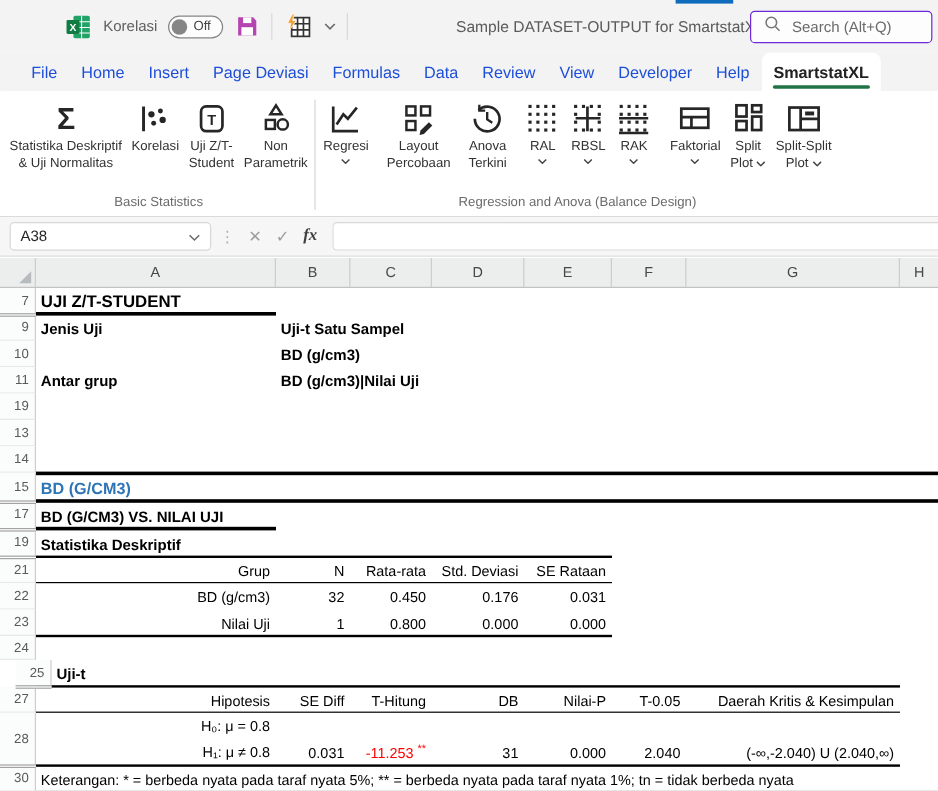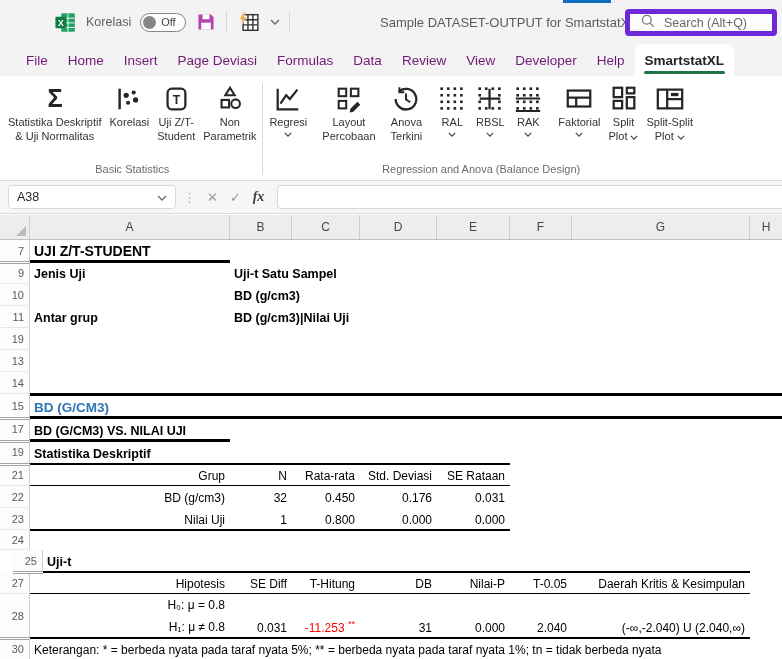--- a/index.html
+++ b/index.html
@@ -16,26 +16,26 @@
   #autosave-label{ font-size:12.5px; color:#5f5f5f; }
   .toggle{ width:46px; height:19px; border:1px solid #868686; border-radius:10px; background:#fdfdfd;
     display:flex; align-items:center; padding:0 5px 0 2px; gap:5px; }
   .toggle .knob{ width:13px; height:13px; border-radius:50%; background:#868686; }
   .toggle .state{ font-size:11px; color:#444; }
   .tb-divider{ width:1px; height:22px; background:#d8d8d8; }
   .tb-icon{ display:flex; align-items:center; justify-content:center; }
   #tb-title{ position:absolute; left:380px; top:0; height:44px; display:flex; align-items:center; gap:7px; }
   #doc-title{ font-size:13px; color:#5a5a5a; white-space:nowrap; }
   #search-box{ position:absolute; right:5px; top:9px; width:152px; height:27px; background:#fdfdfd;
-    border:5px solid #6d28d9; border-radius:4px; display:flex; align-items:center; gap:8px; padding:0 10px; }
+    border:1px solid #6d28d9; border-radius:4px; display:flex; align-items:center; gap:8px; padding:0 10px; }
   #search-placeholder{ font-size:12.5px; color:#6a6a6a; white-space:nowrap; }
   
   #menubar{ position:absolute; top:44px; left:0; right:0; height:32px; background:#f3f3f3;
     display:flex; align-items:stretch; padding-left:16px; }
-  .menu-item{ padding:0 10px; display:flex; align-items:center; font-size:13.5px; color:#701a75; position:relative; }
+  .menu-item{ padding:0 10px; display:flex; align-items:center; font-size:13.5px; color:#1d4ed8; position:relative; }
   .menu-item.active{ font-weight:700; background:#fff; border-radius:7px 7px 0 0; color:#222; }
   .menu-item.active::after{ content:""; position:absolute; left:9px; right:9px; bottom:2px; height:3px;
     border-radius:2px; background:var(--active-underline,#217346); }
   
   #ribbon{ position:absolute; top:76px; left:0; right:0; height:105px; background:#fff;
     border-bottom:1px solid #dadada; border-radius:8px 0 0 0; display:flex; align-items:stretch; padding:3px 2px 0 4px; }
   .rgroup{ display:flex; flex-direction:column; }
   .rbtns{ display:flex; align-items:flex-start; flex:1; }
   .rbtn{ display:flex; flex-direction:column; align-items:center; padding:3px 4px; border-radius:4px; }
   .ricon{ height:34px; display:flex; align-items:center; justify-content:center; }

